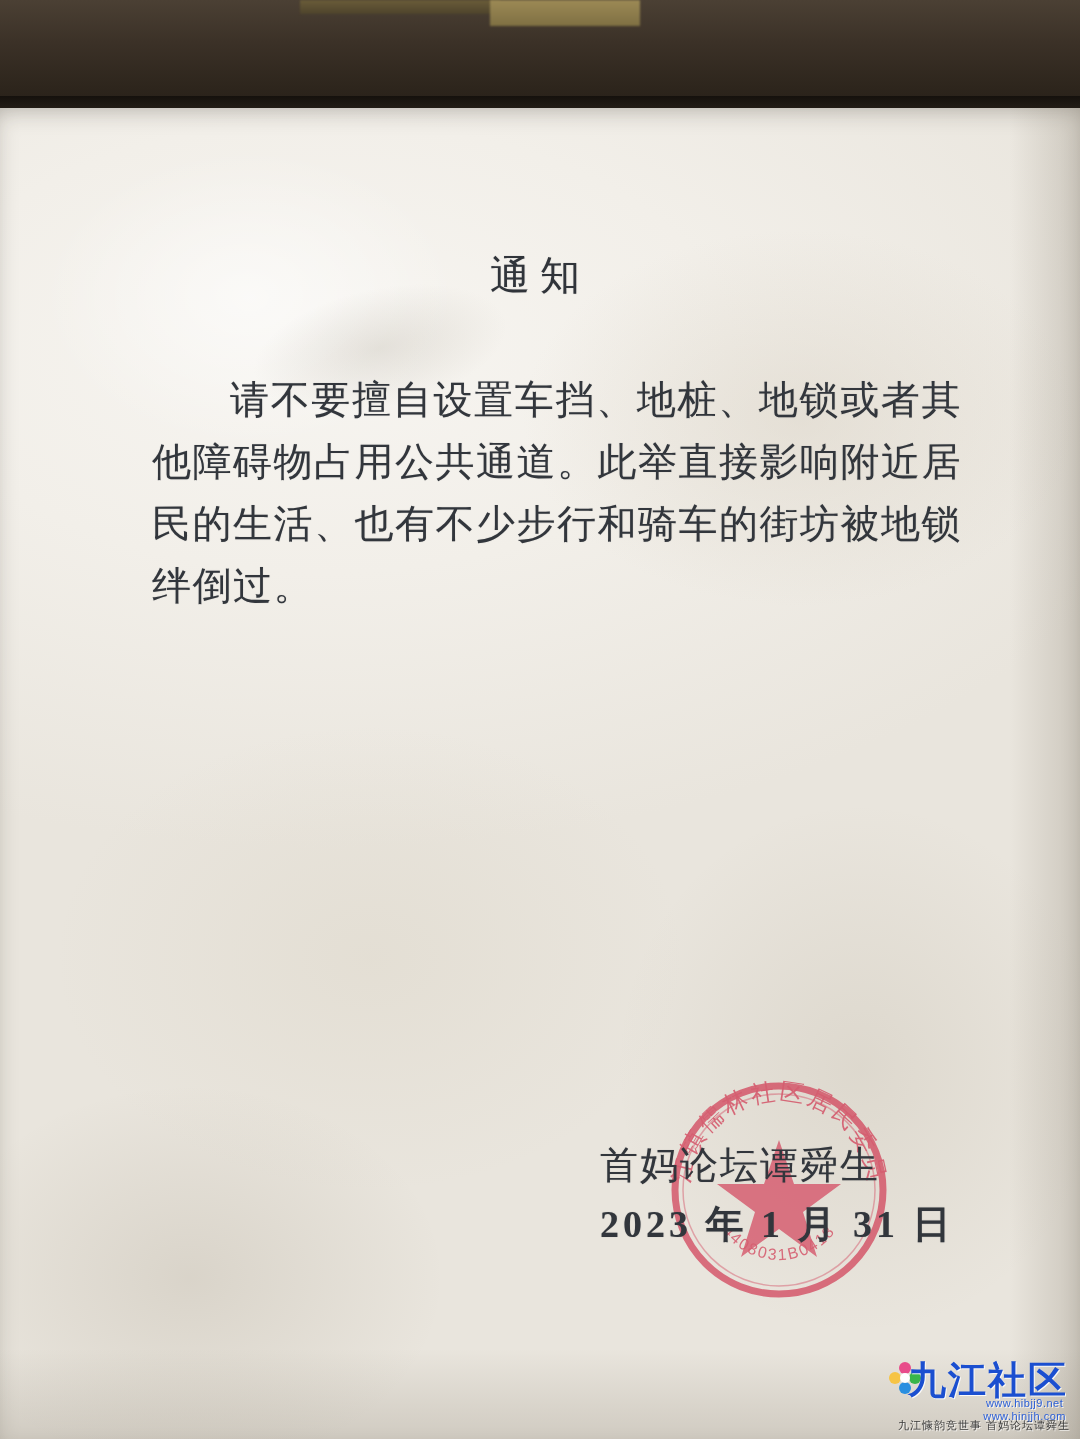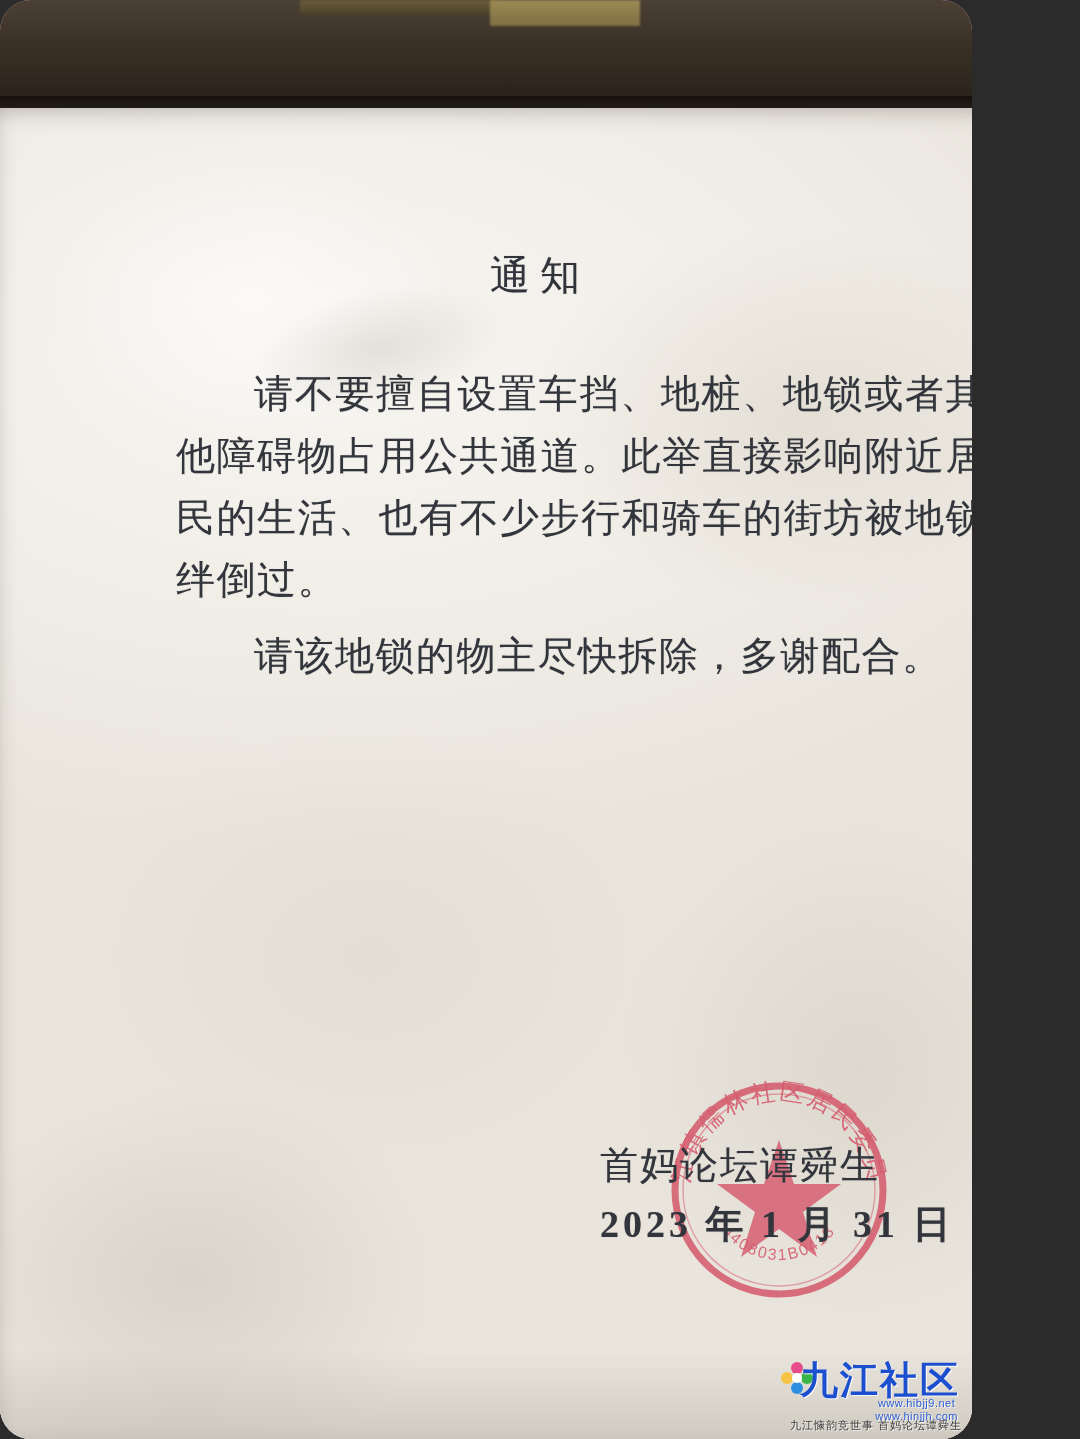--- a/index.html
+++ b/index.html
@@ -2,26 +2,25 @@
 <html lang="zh"><head>
 <meta charset="utf-8">
 <style>
   html, body {
     margin: 0;
     padding: 0;
     background: #2b2b2b;
   }
   #shot {
     position: relative;
-    width: 972px;
+    width: 1080px;
     height: 1439px;
     overflow: hidden;
     font-family: "Liberation Serif", "DejaVu Serif", serif;
     background: #f9a8d4;
-    border-radius: 31px;
   }
 
   
   .wall-strip {
     position: absolute;
     left: 0; top: 0;
     width: 1080px; height: 122px;
     background: linear-gradient(180deg, #4b4034 0%, #3b3127 35%, #2e261d 70%, #241d16 100%);
   }
   .ledge-tile {
@@ -86,29 +85,28 @@
     width: 1080px;
     text-align: center;
     font-size: 40px;
     letter-spacing: 10px;
     font-weight: 500;
     color: #30343a;
     text-shadow: 0 0 1px rgba(48,52,58,0.35);
   }
   .body-block {
     position: absolute;
-    left: 152px; top: 255px;
+    left: 152px; top: 261px;
     width: 810px;
     font-size: 39px;
     line-height: 62px;
     letter-spacing: 1.5px;
     color: #32363c;
     text-align: justify;
     text-shadow: 0 0 1px rgba(50,54,60,0.30);
-    margin-left: 24px;
   }
   .para { margin: 0 0 4px 0; text-indent: 78px; }
   .para.p2 { margin-top: 14px; }
 
   
   .sign {
     position: absolute;
     left: 600px; top: 1032px;
     width: 380px;
     color: #32363c;
@@ -190,21 +188,20 @@
     <div class="blob b6"></div>
     <div class="edge-shade-r"></div>
     <div class="edge-shade-b"></div>
 
     <div class="doc">
 
       <div class="doc-title">通知</div>
 
       <div class="body-block">
         <p class="para p1">请不要擅自设置车挡、地桩、地锁或者其他障碍物占用公共通道。此举直接影响附近居民的生活、也有不少步行和骑车的街坊被地锁绊倒过。</p>
-        <p class="para p2">请该地锁的物主尽快拆除，多谢配合。</p>
       </div>
 
       <div class="stamp">
         <svg width="232" height="232" viewBox="0 0 232 232" aria-hidden="true">
           <defs>
             <path id="arcTop" d="M 26,116 A 90,90 0 0 1 206,116" fill="none"></path>
             <path id="arcBottom" d="M 46,116 A 70,70 0 0 0 186,116" fill="none"></path>
           </defs>
           <circle cx="116" cy="116" r="104" fill="none" stroke="#d2425a" stroke-width="7" opacity="0.9"></circle>
           <circle cx="116" cy="116" r="96" fill="none" stroke="#d2425a" stroke-width="1.5" opacity="0.5"></circle>

